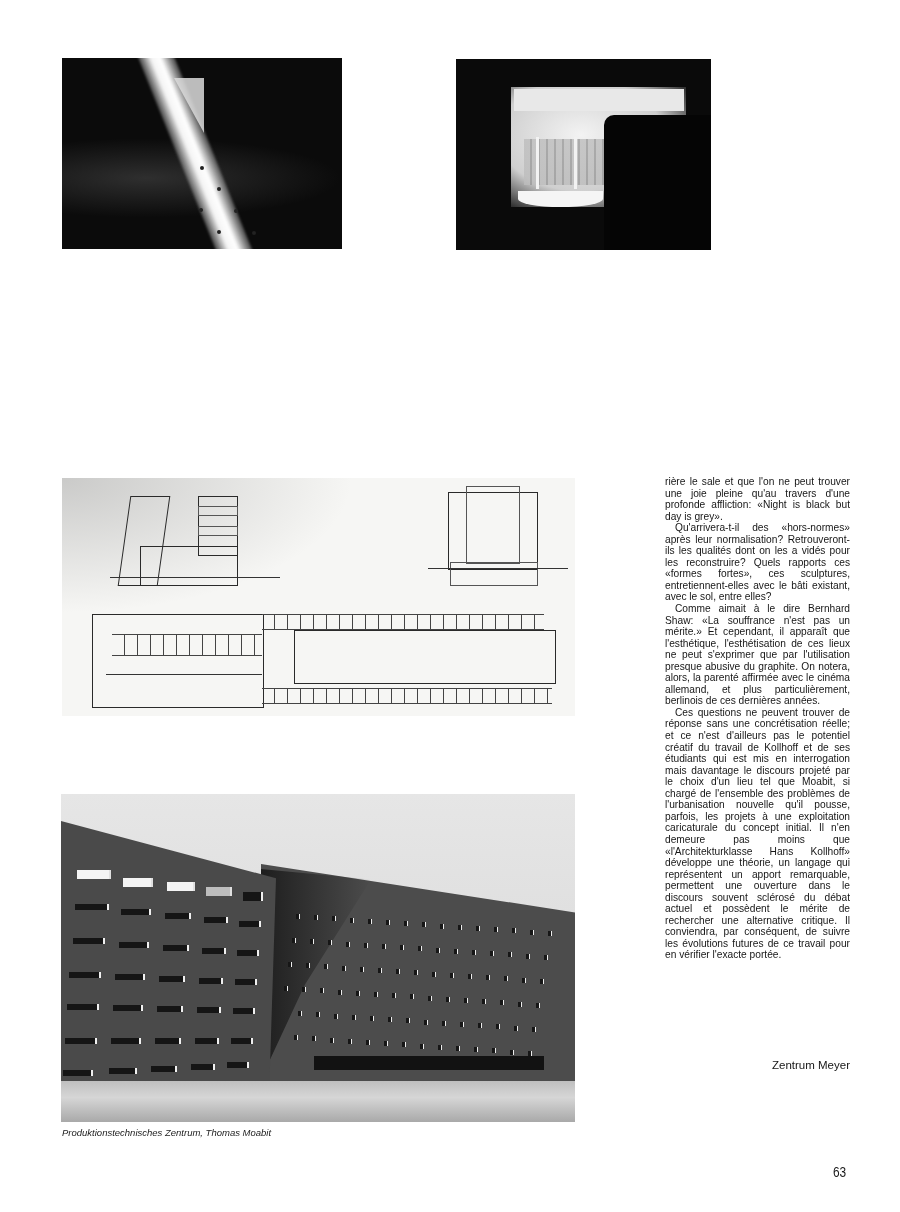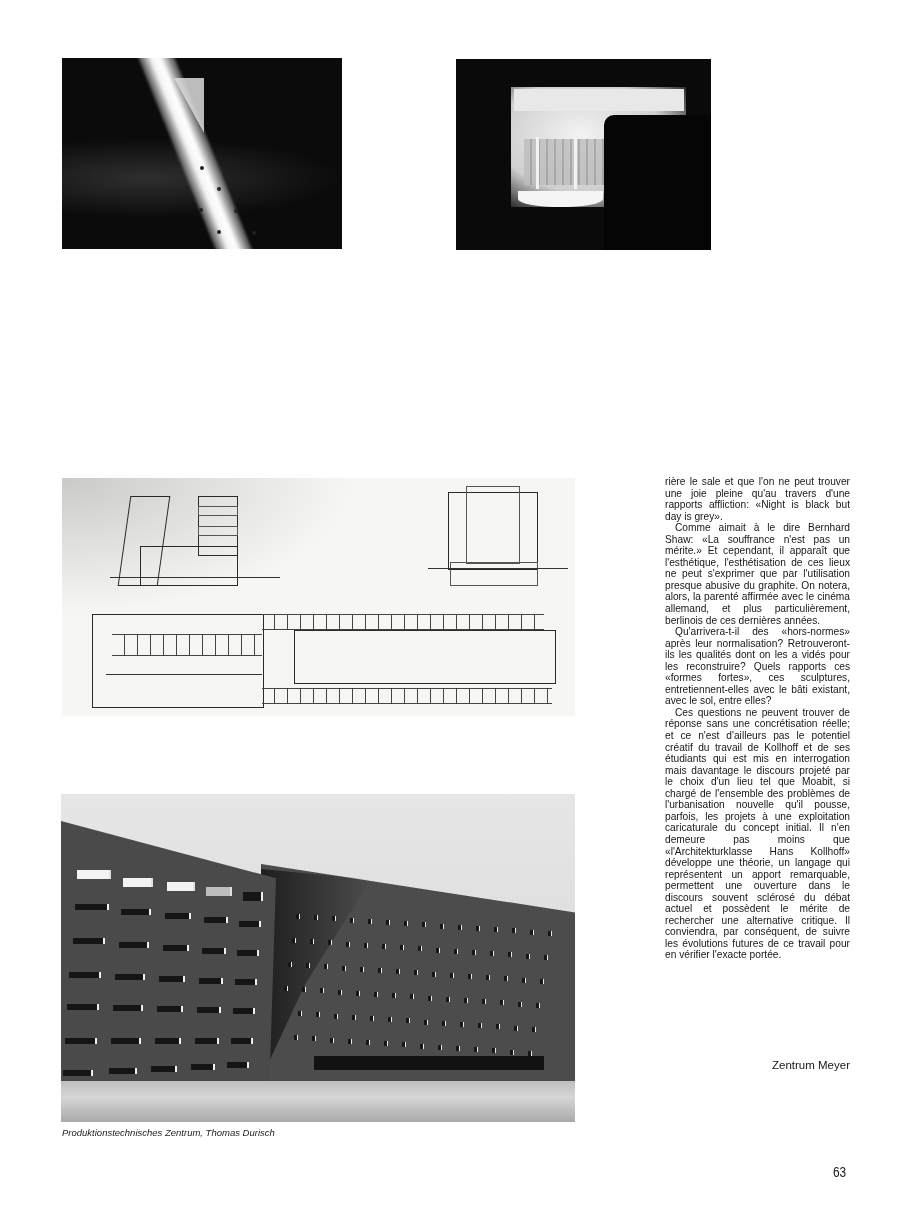--- a/index.html
+++ b/index.html
@@ -233,23 +233,23 @@
     <div class="hole" style="left: 341px; top: 248.4px;"></div>
     <div class="hole" style="left: 359px; top: 249.6px;"></div>
     <div class="hole" style="left: 377px; top: 250.8px;"></div>
     <div class="hole" style="left: 395px; top: 252px;"></div>
     <div class="hole" style="left: 413px; top: 253.2px;"></div>
     <div class="hole" style="left: 431px; top: 254.4px;"></div>
     <div class="hole" style="left: 449px; top: 255.6px;"></div>
     <div class="hole" style="left: 467px; top: 256.8px;"></div>
   </div>
 
-<div id="caption" class="abs">Produktionstechnisches Zentrum, Thomas Durisch</div>
+<div id="caption" class="abs">Produktionstechnisches Zentrum, Thomas Moabit</div>
 
 <div id="text-column" class="abs">
-  <p>rière le sale et que l'on ne peut trouver une joie pleine qu'au travers d'une rapports affliction: «Night is black but day is grey».</p>
+  <p>rière le sale et que l'on ne peut trouver une joie pleine qu'au travers d'une profonde affliction: «Night is black but day is grey».</p>
+  <p class="indent">Qu'arrivera-t-il des «hors-normes» après leur normalisation? Retrouveront-ils les qualités dont on les a vidés pour les reconstruire? Quels rapports ces «formes fortes», ces sculptures, entretiennent-elles avec le bâti existant, avec le sol, entre elles?</p>
   <p class="indent">Comme aimait à le dire Bernhard Shaw: «La souffrance n'est pas un mérite.» Et cependant, il apparaît que l'esthétique, l'esthétisation de ces lieux ne peut s'exprimer que par l'utilisation presque abusive du graphite. On notera, alors, la parenté affirmée avec le cinéma allemand, et plus particulièrement, berlinois de ces dernières années.</p>
-  <p class="indent">Qu'arrivera-t-il des «hors-normes» après leur normalisation? Retrouveront-ils les qualités dont on les a vidés pour les reconstruire? Quels rapports ces «formes fortes», ces sculptures, entretiennent-elles avec le bâti existant, avec le sol, entre elles?</p>
   <p class="indent">Ces questions ne peuvent trouver de réponse sans une concrétisation réelle; et ce n'est d'ailleurs pas le potentiel créatif du travail de Kollhoff et de ses étudiants qui est mis en interrogation mais davantage le discours projeté par le choix d'un lieu tel que Moabit, si chargé de l'ensemble des problèmes de l'urbanisation nouvelle qu'il pousse, parfois, les projets à une exploitation caricaturale du concept initial. Il n'en demeure pas moins que «l'Architekturklasse Hans Kollhoff» développe une théorie, un langage qui représentent un apport remarquable, permettent une ouverture dans le discours souvent sclérosé du débat actuel et possèdent le mérite de rechercher une alternative critique. Il conviendra, par conséquent, de suivre les évolutions futures de ce travail pour en vérifier l'exacte portée.</p>
 </div>
 <div id="signature" class="abs">Zentrum Meyer</div>
 
 <div id="page-number" class="abs">63</div>
 
 </body></html>

